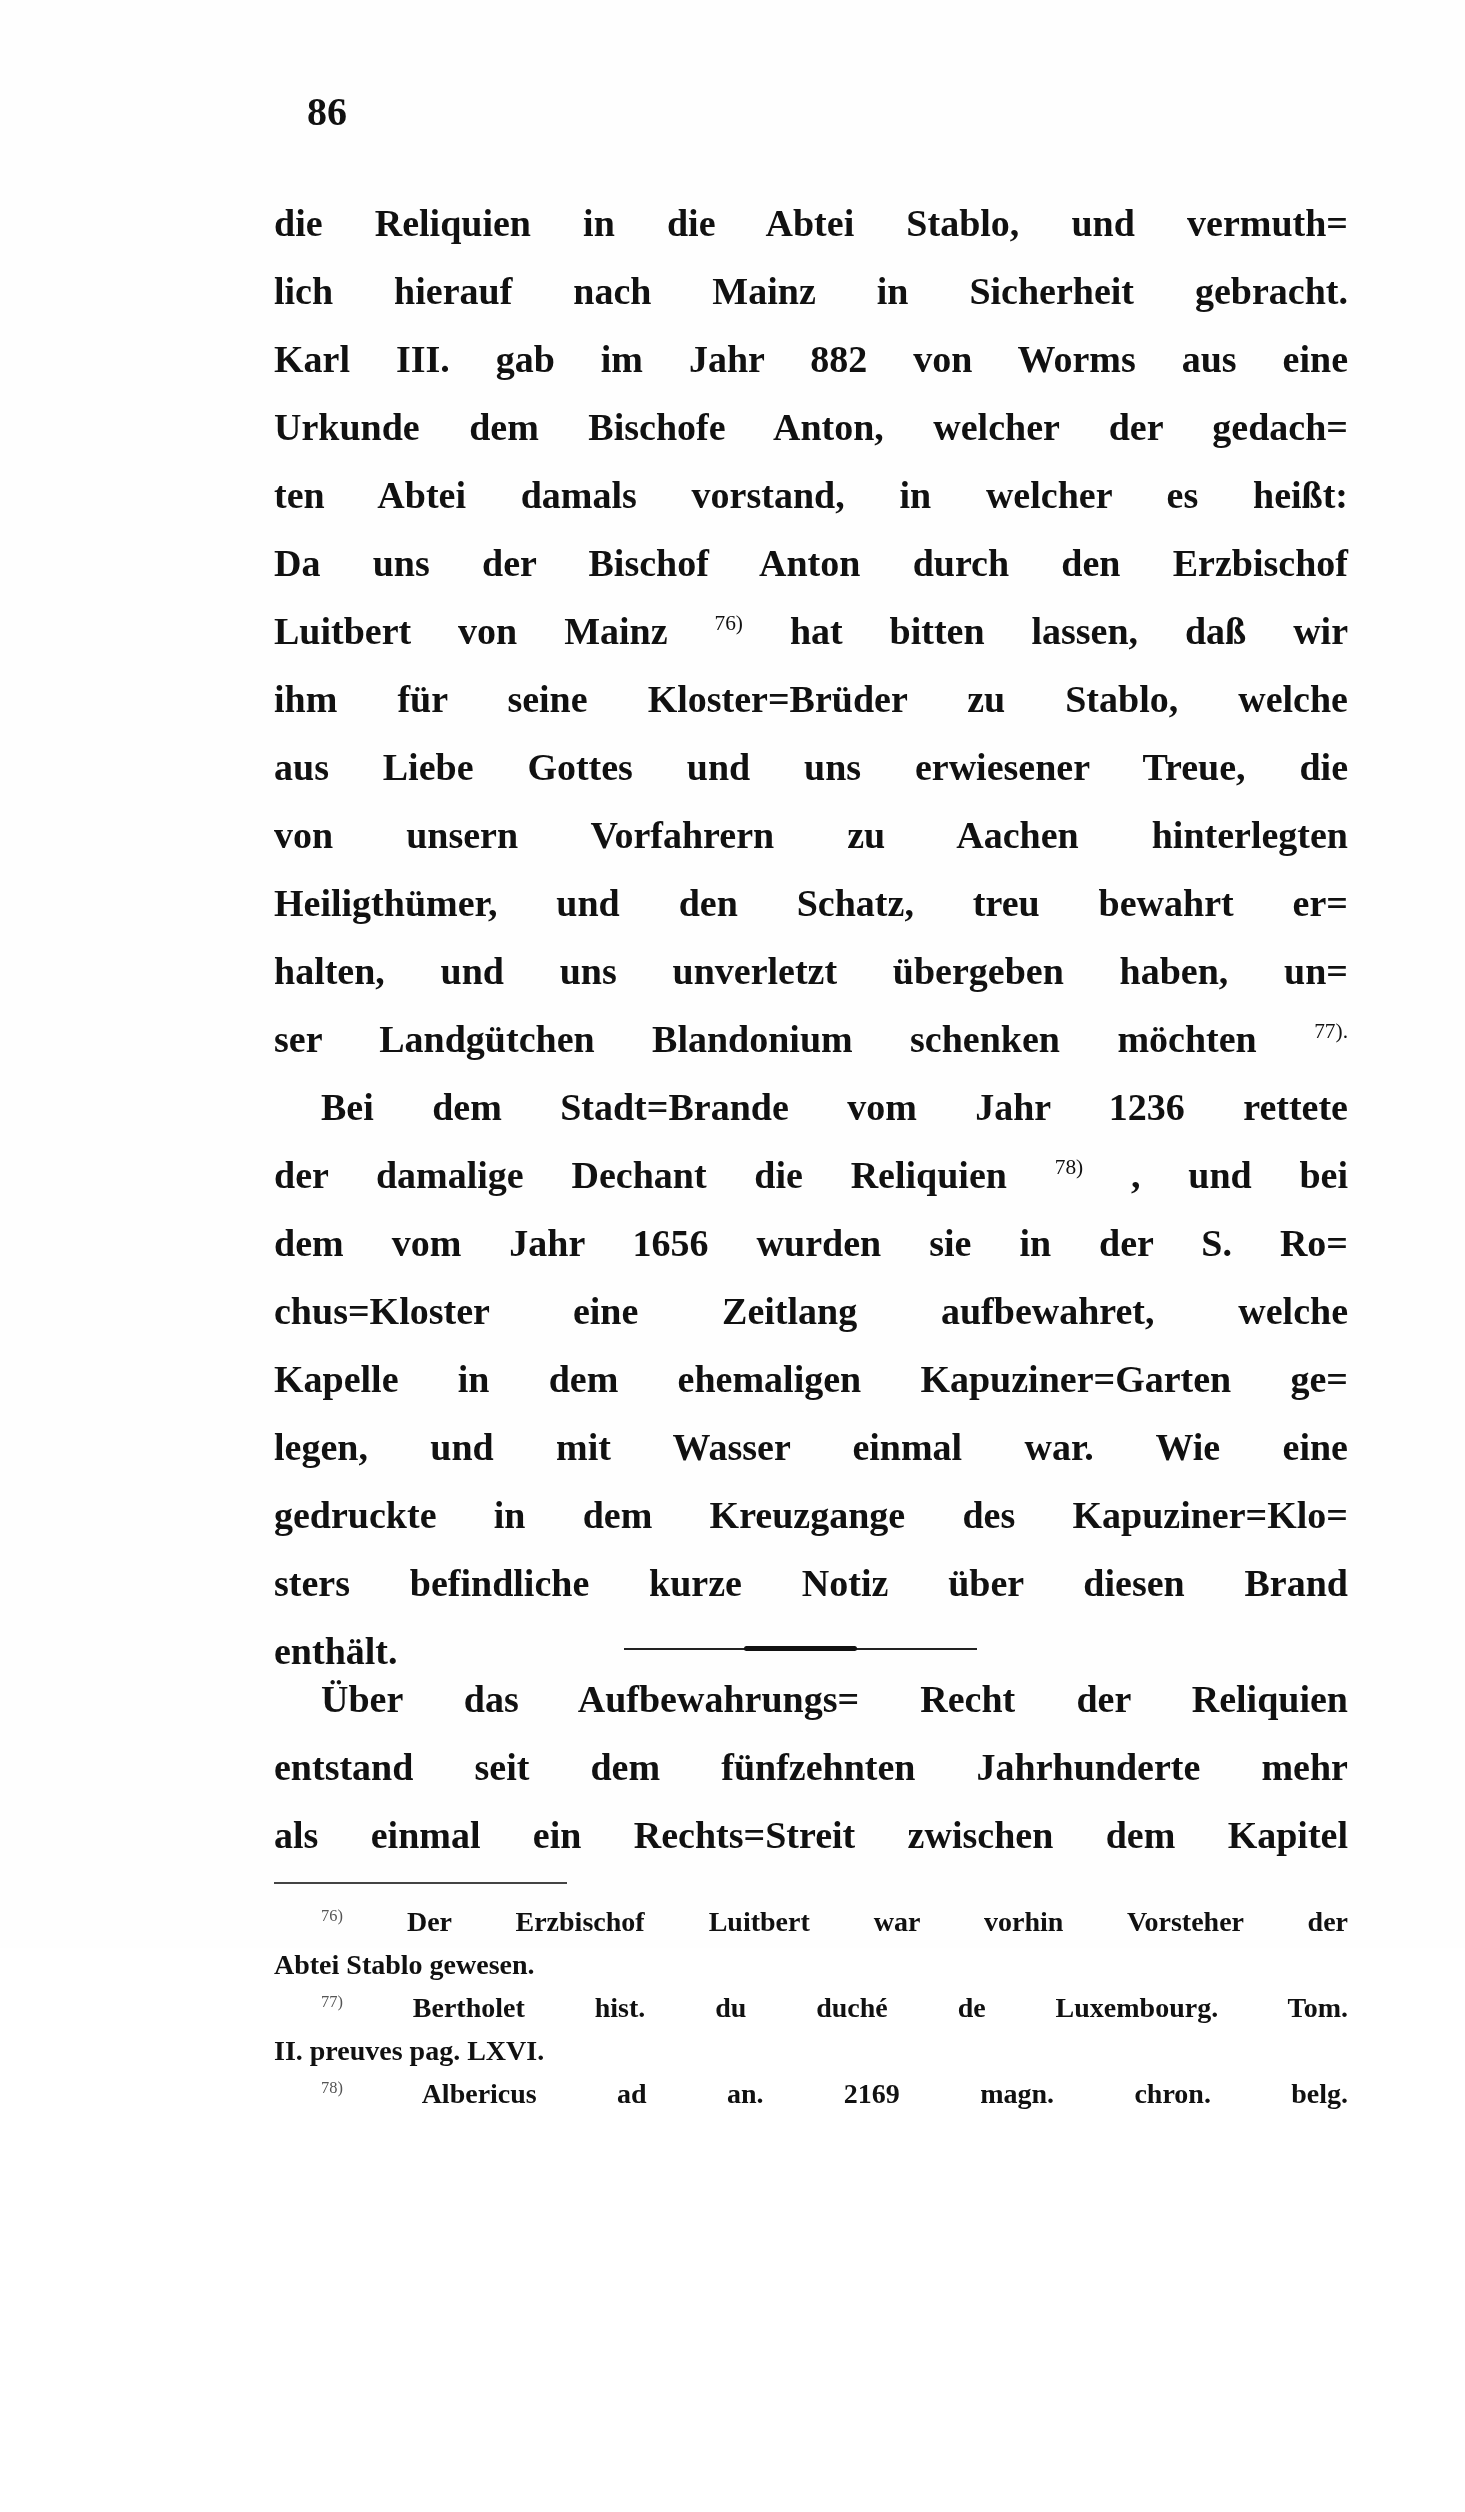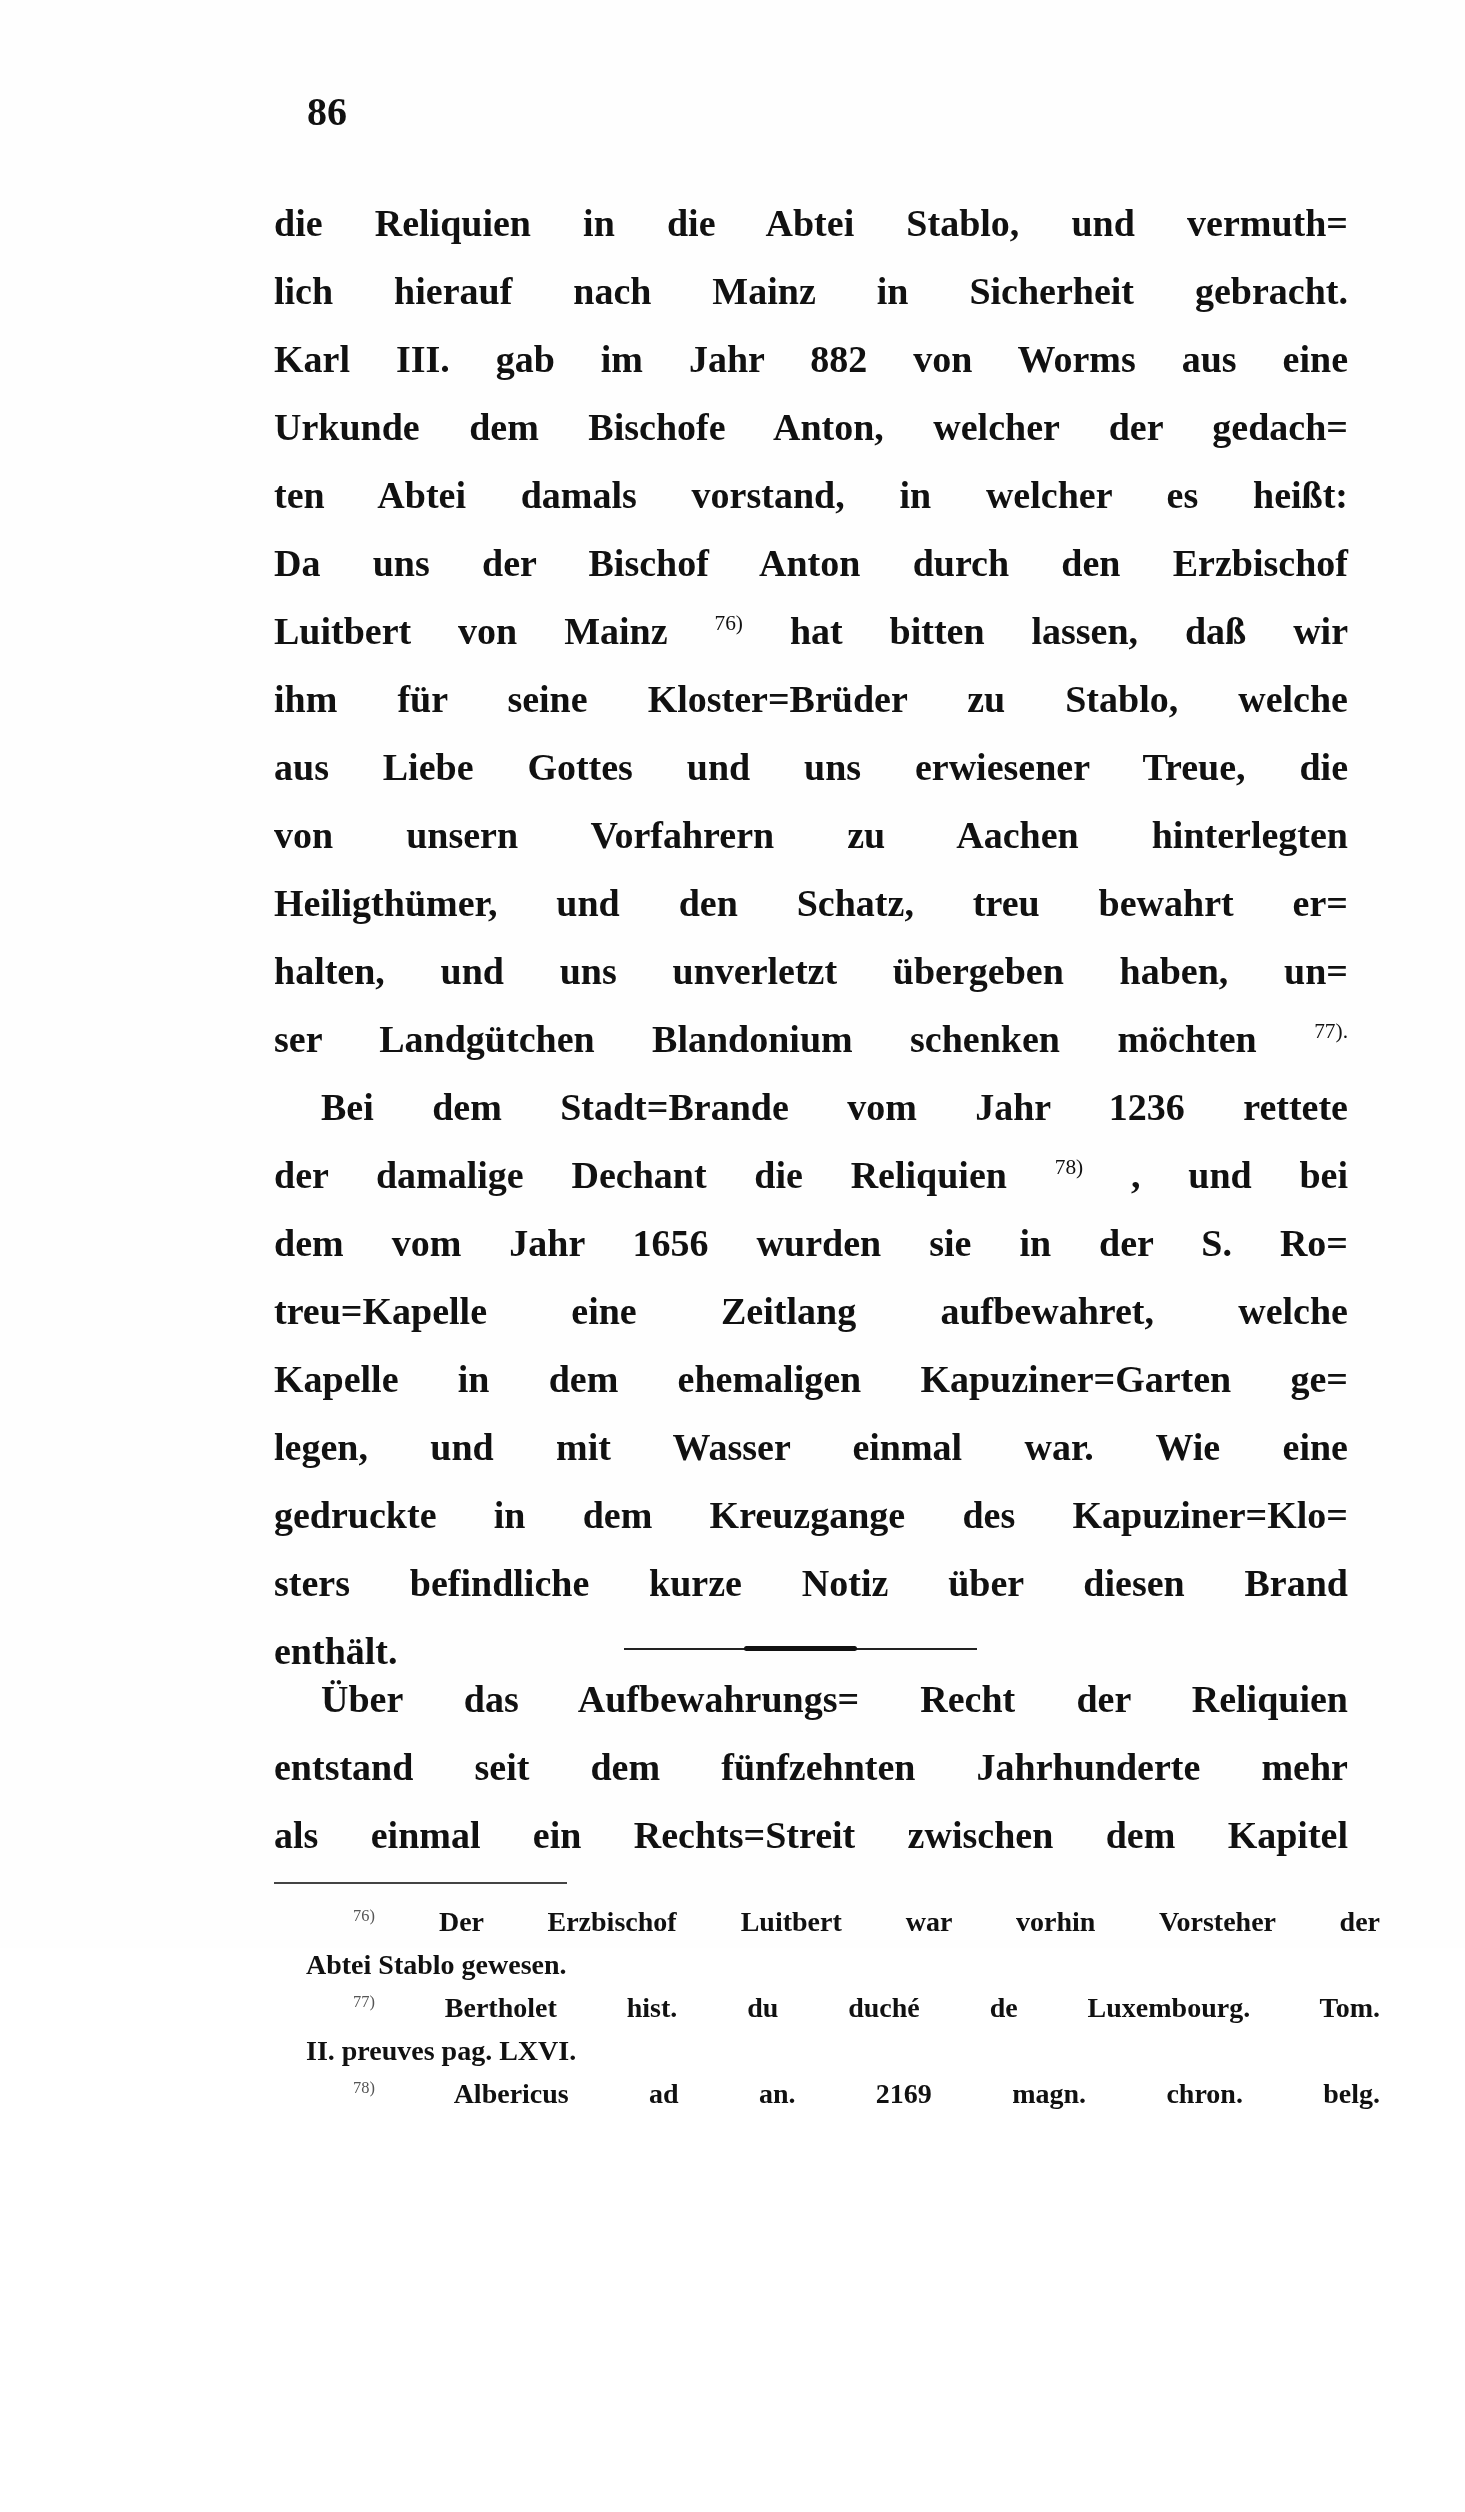--- a/index.html
+++ b/index.html
@@ -12,21 +12,21 @@
   .line { height: 68px; line-height: 68px; font-size: 38px; font-weight: bold; white-space: nowrap;
           text-align: justify; text-align-last: justify; font-family: "Liberation Serif", serif; }
   .line.last { text-align-last: left; }
   .line.indent { padding-left: 47px; }
   .sup { font-size: 21.4px; vertical-align: super; line-height: 0; font-weight: normal; }
   .ornament { position: absolute; left: 624px; top: 1646px; width: 353px; height: 5px; }
   .ornament .bar { position: absolute; left: 0; top: 1.9px; width: 353px; height: 1.9px; background: #222; }
   .ornament .thick { position: absolute; left: 120px; top: 0; width: 113px; height: 5px; background: #111; border-radius: 2.5px; }
   .body-text-2 { position: absolute; left: 274px; top: 1665px; width: 1074px; }
   .fn-rule { position: absolute; left: 274px; top: 1882px; width: 293px; height: 1.9px; background: #444; }
-  .footnotes { position: absolute; left: 274px; top: 1900px; width: 1074px; margin-left: 32px; }
+  .footnotes { position: absolute; left: 274px; top: 1900px; width: 1074px; }
   .fn-line { height: 43px; line-height: 43px; font-size: 28px; font-weight: bold; white-space: nowrap;
              text-align: justify; text-align-last: justify; font-family: "Liberation Serif", serif; }
   .fn-line.last { text-align-last: left; }
   .fn-line.indent { padding-left: 47px; }
   .fn-mark { font-size: 16.4px; vertical-align: super; line-height: 0; font-weight: normal; color: #555; }
 </style>
 </head>
 <body>
 
 <div class="page">
@@ -55,21 +55,21 @@
       <span class="sup">77).</span>
     </div>
 
     <div class="line indent">Bei dem Stadt=Brande vom Jahr 1236 rettete</div>
     <div class="line">
       <span>der damalige Dechant die Reliquien</span>
       <span class="sup">78)</span>
       <span>, und bei</span>
     </div>
     <div class="line">dem vom Jahr 1656 wurden sie in der S. Ro=</div>
-    <div class="line">treu=Kapelle eine Zeitlang aufbewahret, welche</div>
+    <div class="line">chus=Kloster eine Zeitlang aufbewahret, welche</div>
     <div class="line">Kapelle in dem ehemaligen Kapuziner=Garten ge=</div>
     <div class="line">legen, und mit Wasser einmal war. Wie eine</div>
     <div class="line">gedruckte in dem Kreuzgange des Kapuziner=Klo=</div>
     <div class="line">sters befindliche kurze Notiz über diesen Brand</div>
     <div class="line last">enthält.</div>
   </div>
 
   <div class="ornament">
     <div class="bar"></div>
     <div class="thick"></div>

